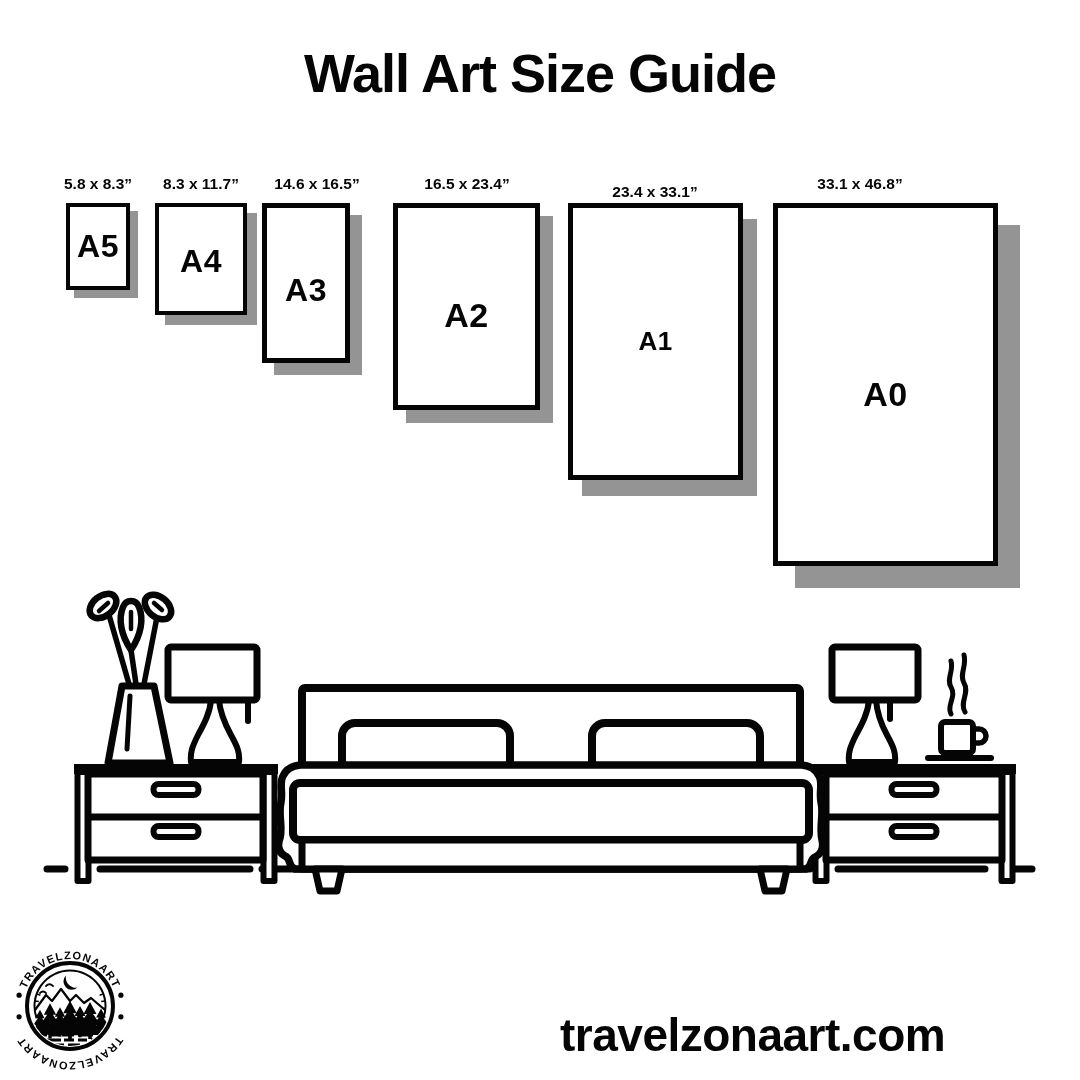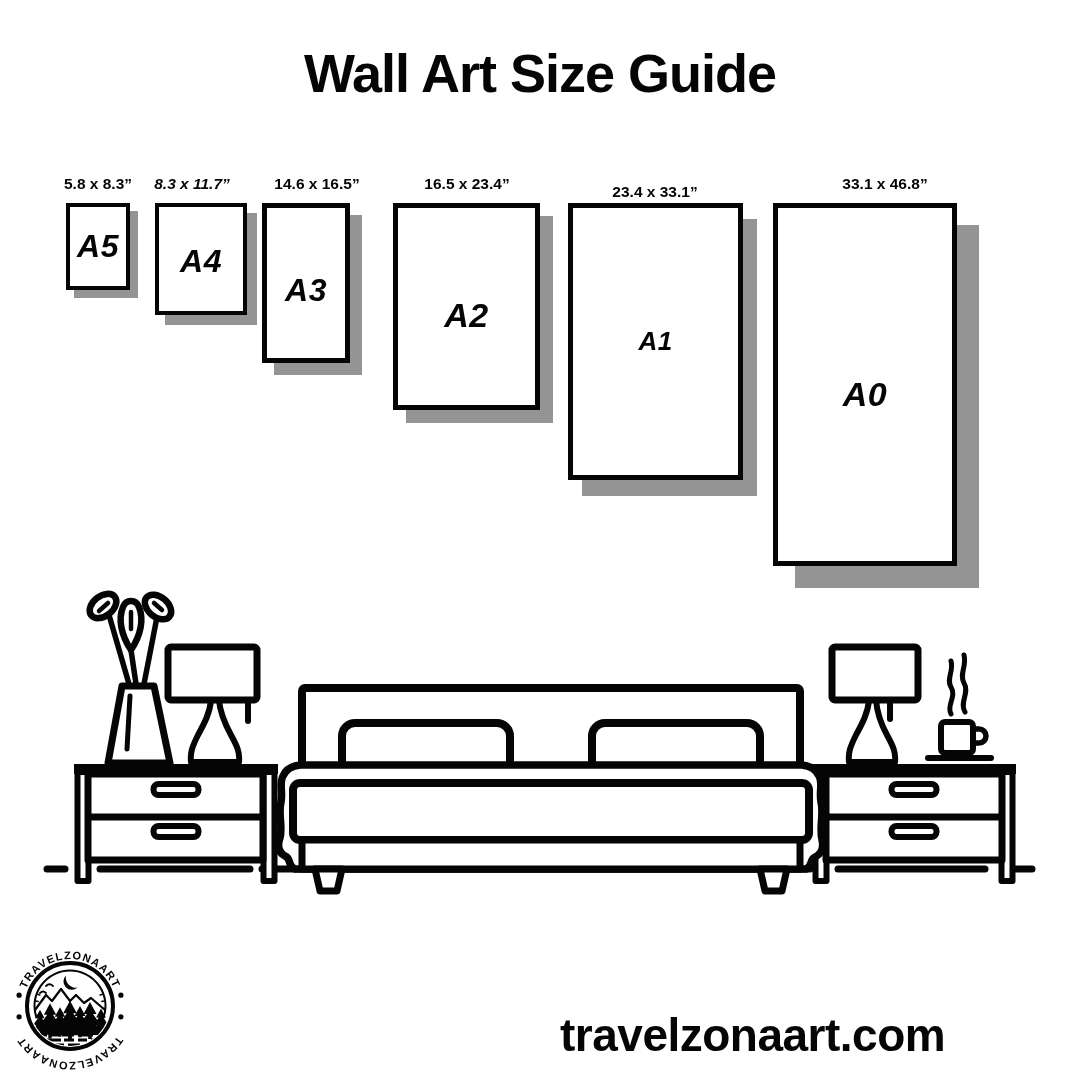--- a/index.html
+++ b/index.html
@@ -18,21 +18,21 @@
     text-align:center;font-size:54px;font-weight:bold;letter-spacing:-1px;
     color:var(--ink);
   }
   .size-label{
     position:absolute;top:172px;height:24px;line-height:24px;
     text-align:center;font-size:15.5px;font-weight:bold;letter-spacing:0px;
     color:var(--ink);white-space:nowrap;
   }
   .size-box{
     position:absolute;top:203px;background:#fff;border:4px solid var(--ink);
-    box-sizing:border-box;display:flex;align-items:center;justify-content:center;font-style:italic;
+    box-sizing:border-box;display:flex;align-items:center;justify-content:center;
   }
   .size-box.lg{border-width:5px;}
   .size-code{
     font-size:32px;font-weight:bold;color:var(--ink);letter-spacing:0.5px;
   }
   .website{
     position:absolute;left:560px;top:1008px;width:520px;height:56px;
     text-align:left;font-size:46px;font-weight:bold;letter-spacing:-0.5px;
     color:var(--ink);
   }
@@ -41,42 +41,42 @@
   svg .white-fill{fill:#fff;}
 </style>
 </head>
 <body>
 
 <div class="stage">
 
   <h1 class="page-title">Wall Art Size Guide</h1>
 
   <div class="size-label" style="left:26px;width:144px;">5.8 x 8.3”</div>
-  <div class="size-label" style="left:102px;width:180px;font-style:italic;">8.3 x 11.7”</div>
+  <div class="size-label" style="left:111px;width:180px;">8.3 x 11.7”</div>
   <div class="size-label" style="left:217px;width:200px;">14.6 x 16.5”</div>
   <div class="size-label" style="left:367px;width:200px;">16.5 x 23.4”</div>
   <div class="size-label" style="left:555px;width:200px;margin-top:8px;">23.4 x 33.1”</div>
-  <div class="size-label" style="left:785px;width:200px;">33.1 x 46.8”</div>
+  <div class="size-label" style="left:760px;width:200px;">33.1 x 46.8”</div>
 
   <div class="size-box" style="left:66px;width:64px;height:87px;box-shadow:8px 8px 0 0 var(--shadow);">
     <span class="size-code">A5</span>
   </div>
   <div class="size-box" style="left:155px;width:92px;height:112px;box-shadow:10px 10px 0 0 var(--shadow);padding-top:4px;">
     <span class="size-code">A4</span>
   </div>
   <div class="size-box lg" style="left:262px;width:88px;height:160px;box-shadow:12px 12px 0 0 var(--shadow);padding-top:14px;">
     <span class="size-code">A3</span>
   </div>
   <div class="size-box lg" style="left:393px;width:147px;height:207px;box-shadow:13px 13px 0 0 var(--shadow);padding-top:18px;">
     <span class="size-code" style="font-size:34px;">A2</span>
   </div>
   <div class="size-box lg" style="left:568px;width:175px;height:277px;box-shadow:14px 16px 0 0 var(--shadow);">
     <span class="size-code" style="font-size:26px;">A1</span>
   </div>
-  <div class="size-box lg" style="left:773px;width:184px;height:363px;box-shadow:22px 22px 0 0 var(--shadow);padding-top:20px;">
+  <div class="size-box lg" style="left:773px;width:225px;height:363px;box-shadow:22px 22px 0 0 var(--shadow);padding-top:20px;">
     <span class="size-code" style="font-size:34px;">A0</span>
   </div>
 
   <svg viewBox="40 585 1000 315" style="position:absolute;left:40px;top:585px;width:1000px;height:315px;">
 
     <g class="ink-stroke" stroke-width="7" stroke-linecap="round">
       <line x1="47" y1="869" x2="65" y2="869"></line>
       <line x1="100" y1="869" x2="250" y2="869"></line>
       <line x1="262" y1="869" x2="810" y2="869"></line>
       <line x1="838" y1="869" x2="985" y2="869"></line>

